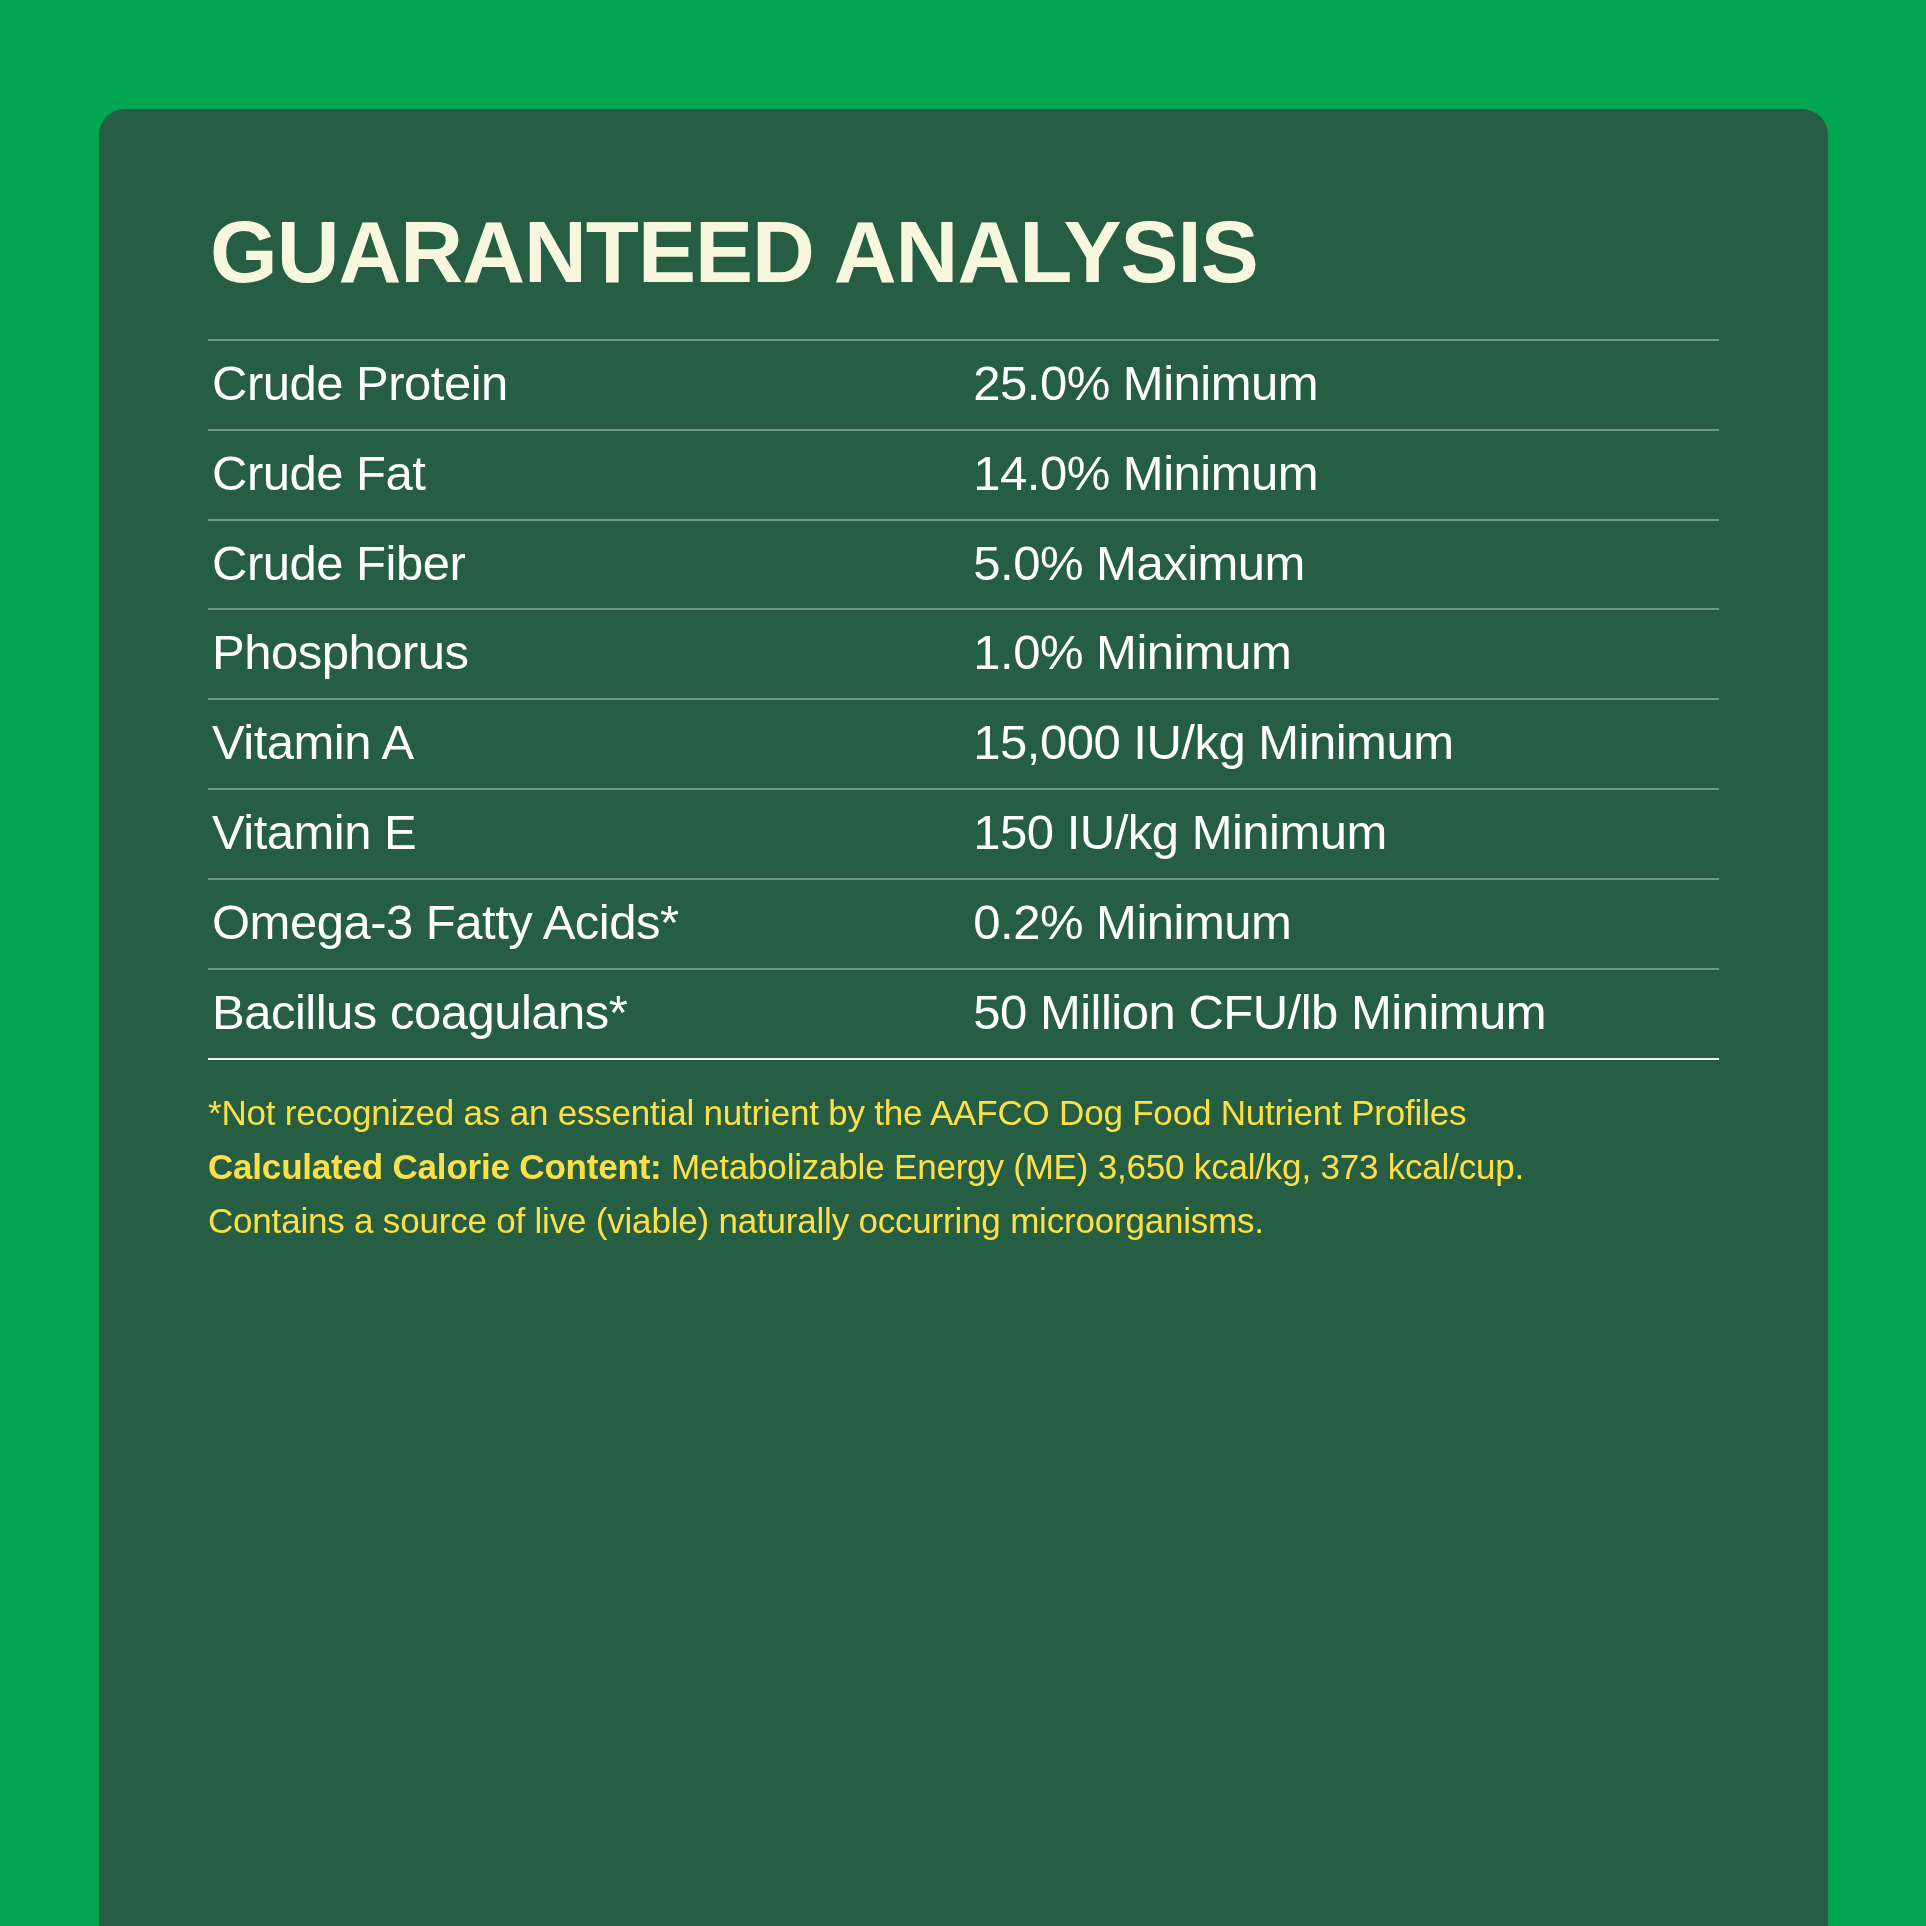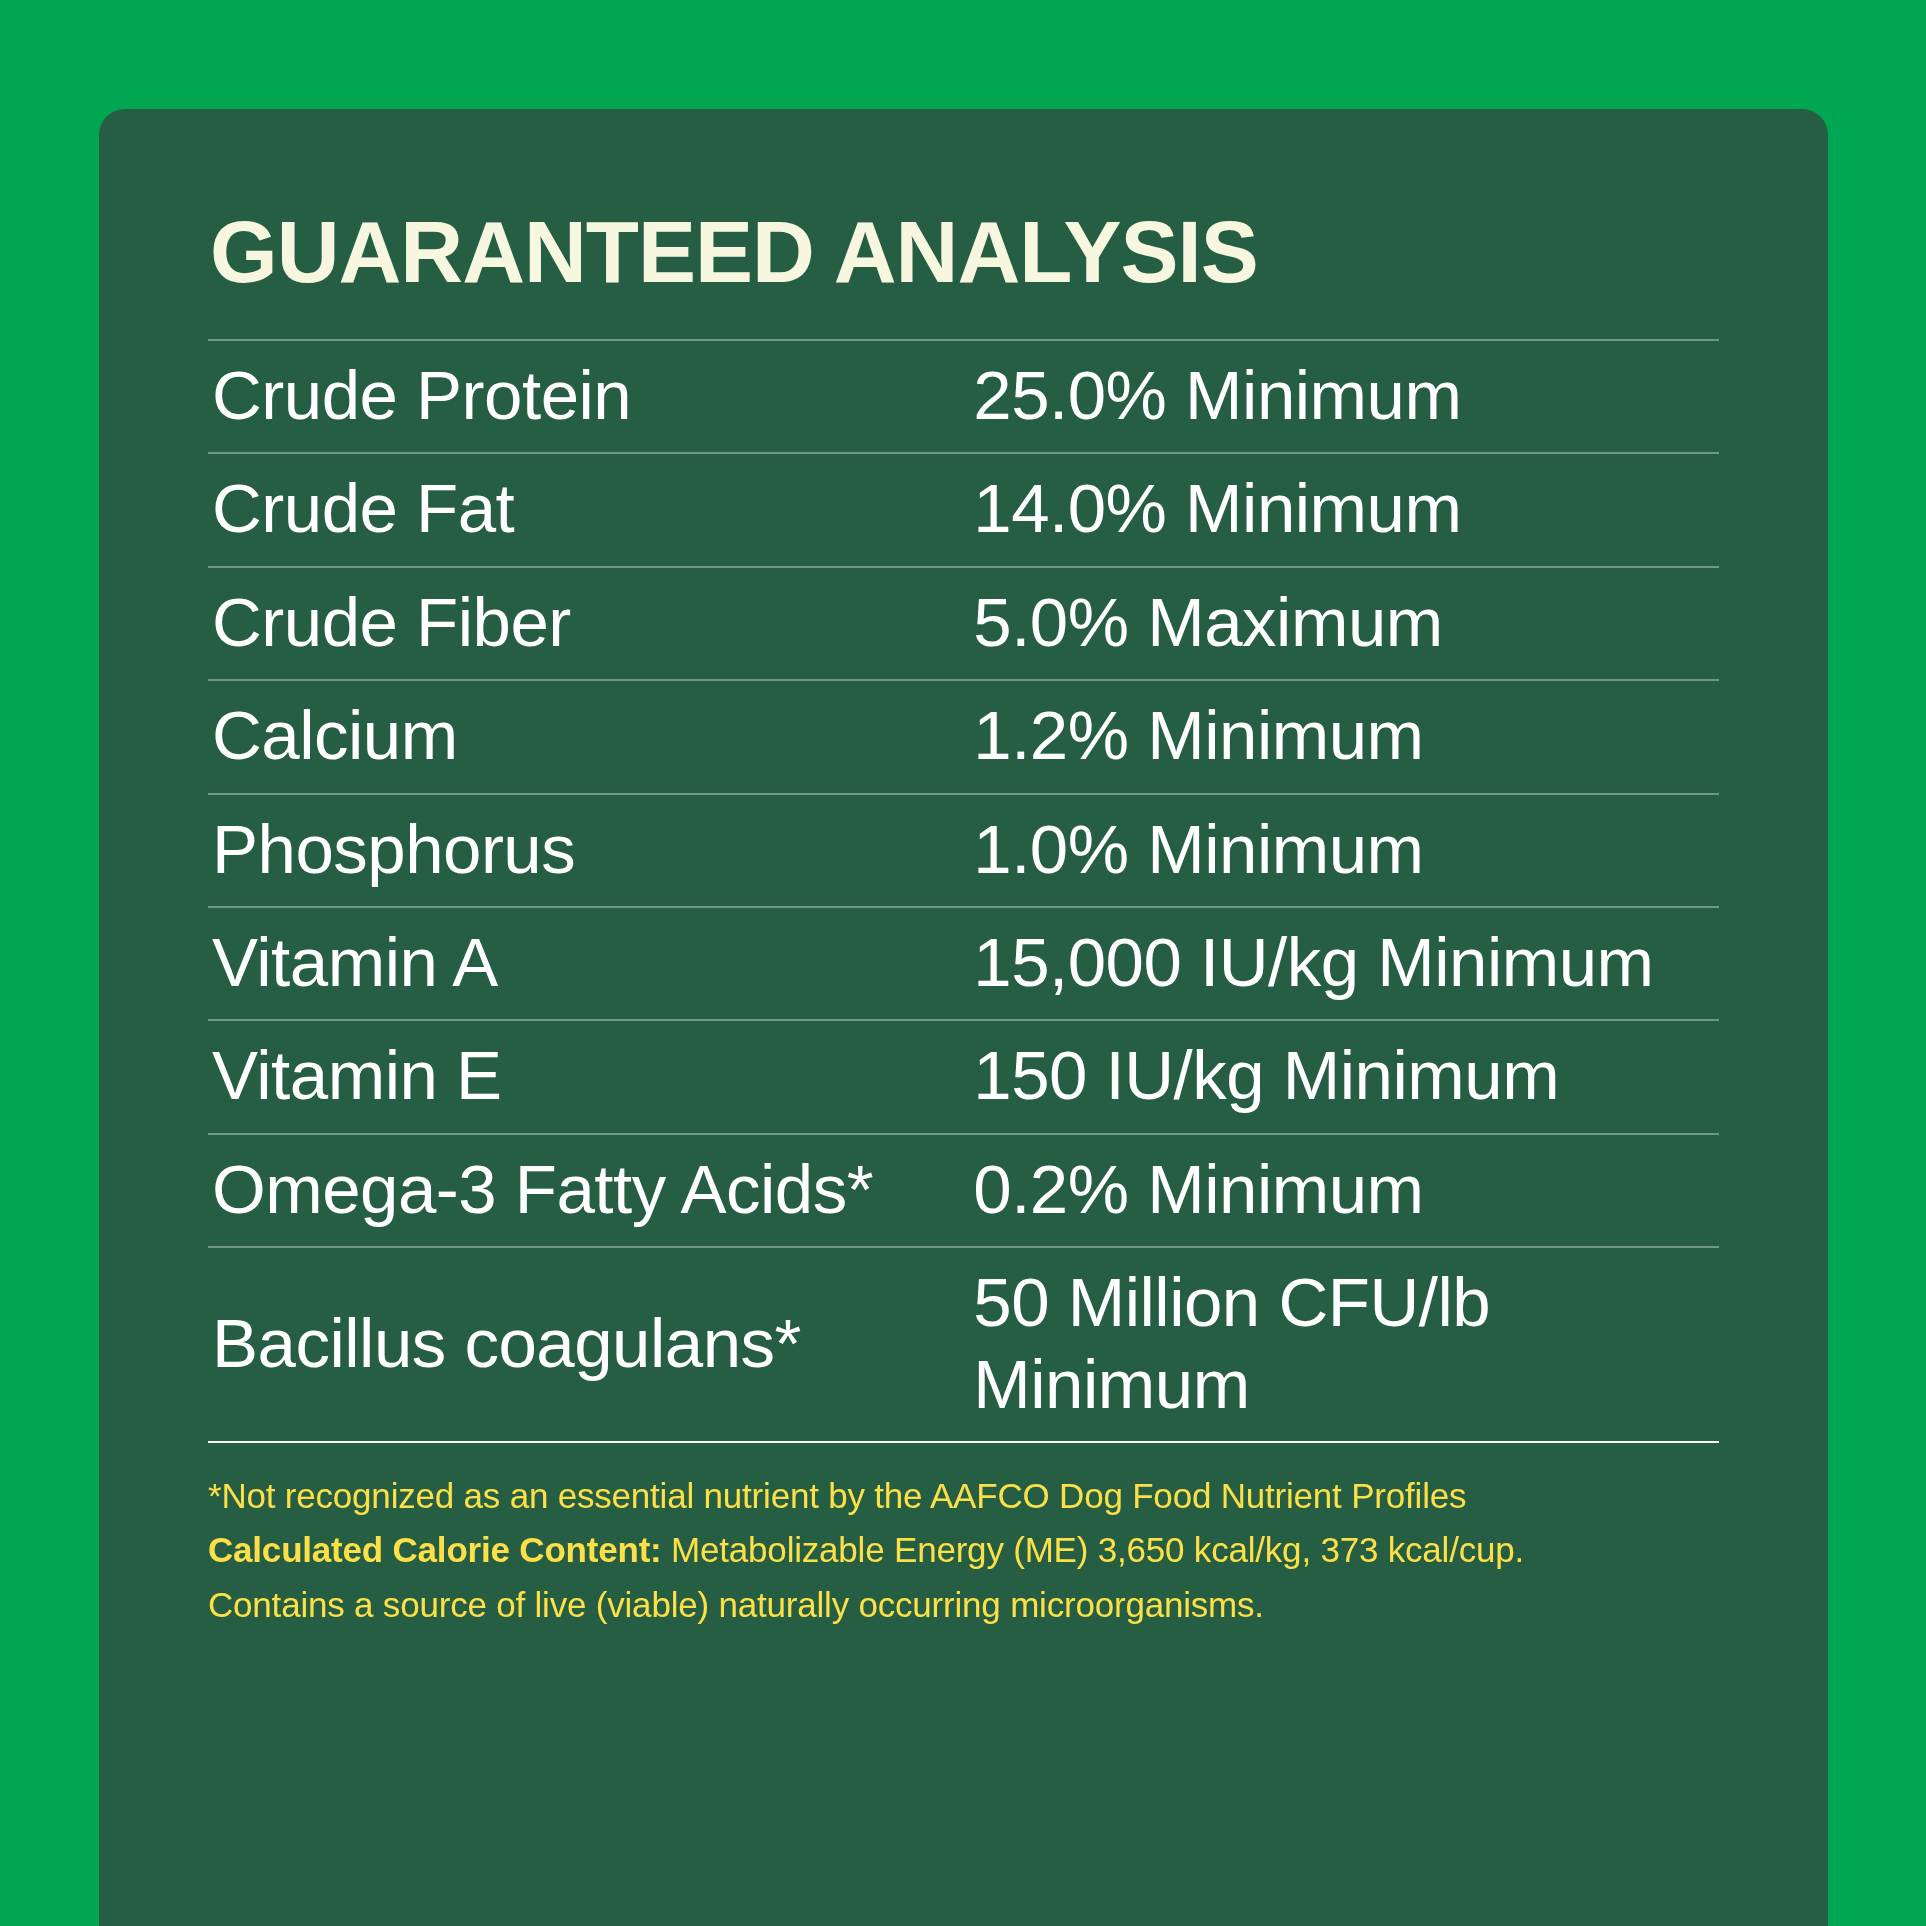--- a/index.html
+++ b/index.html
@@ -38,21 +38,21 @@
   }
   .table tr {
     border-top: 2px solid #6e9a85;
   }
   .table tr:last-child {
     border-bottom: 2px solid #ffffff;
     margin-left: 12px;
   }
   .table td {
     color: #ffffff;
-    font-size: 69px;
+    font-size: 49px;
     font-weight: 400;
     padding: 14px 0 16px 4px;
     line-height: 1.18;
     letter-spacing: -0.5px;
   }
   .table td.value {
     padding-left: 40px;
     width: 52%;
   }
   .notes {
@@ -84,24 +84,20 @@
         </tr>
         <tr>
           <td class="nutrient">Crude Fat</td>
           <td class="value">14.0% Minimum</td>
         </tr>
         <tr>
           <td class="nutrient">Crude Fiber</td>
           <td class="value">5.0% Maximum</td>
         </tr>
         <tr>
-          <td class="nutrient">Calcium</td>
-          <td class="value">1.2% Minimum</td>
-        </tr>
-        <tr>
           <td class="nutrient">Phosphorus</td>
           <td class="value">1.0% Minimum</td>
         </tr>
         <tr>
           <td class="nutrient">Vitamin A</td>
           <td class="value">15,000 IU/kg Minimum</td>
         </tr>
         <tr>
           <td class="nutrient">Vitamin E</td>
           <td class="value">150 IU/kg Minimum</td>

